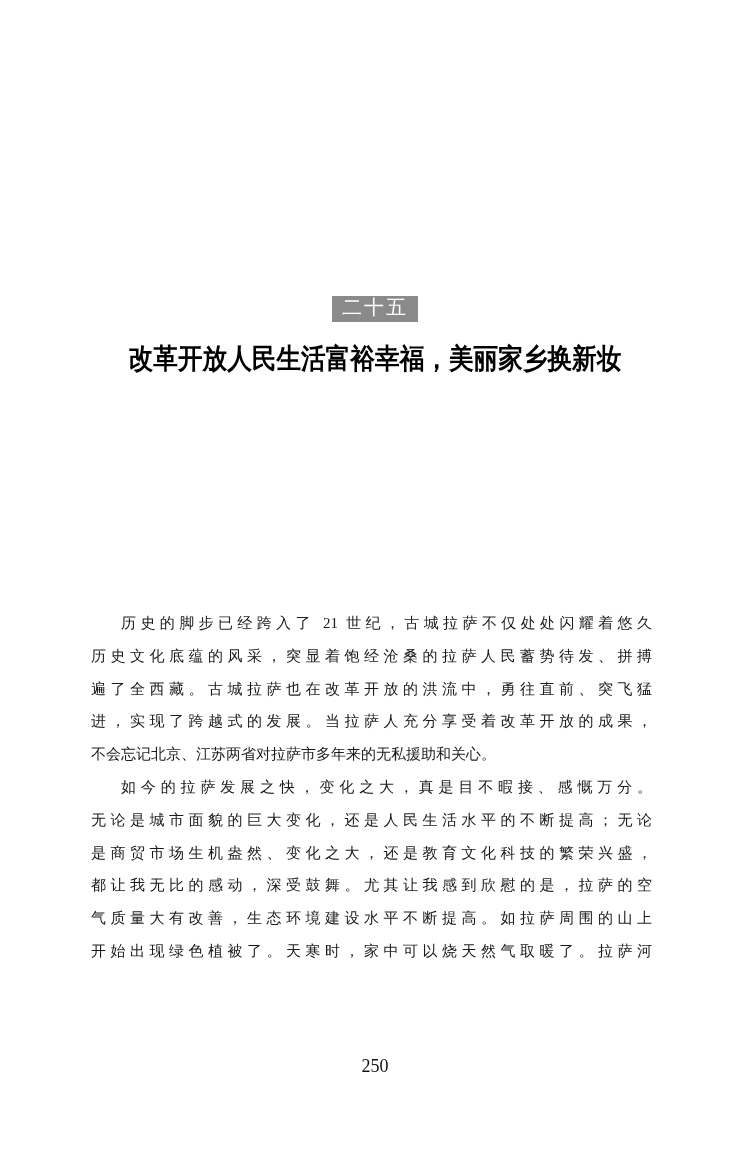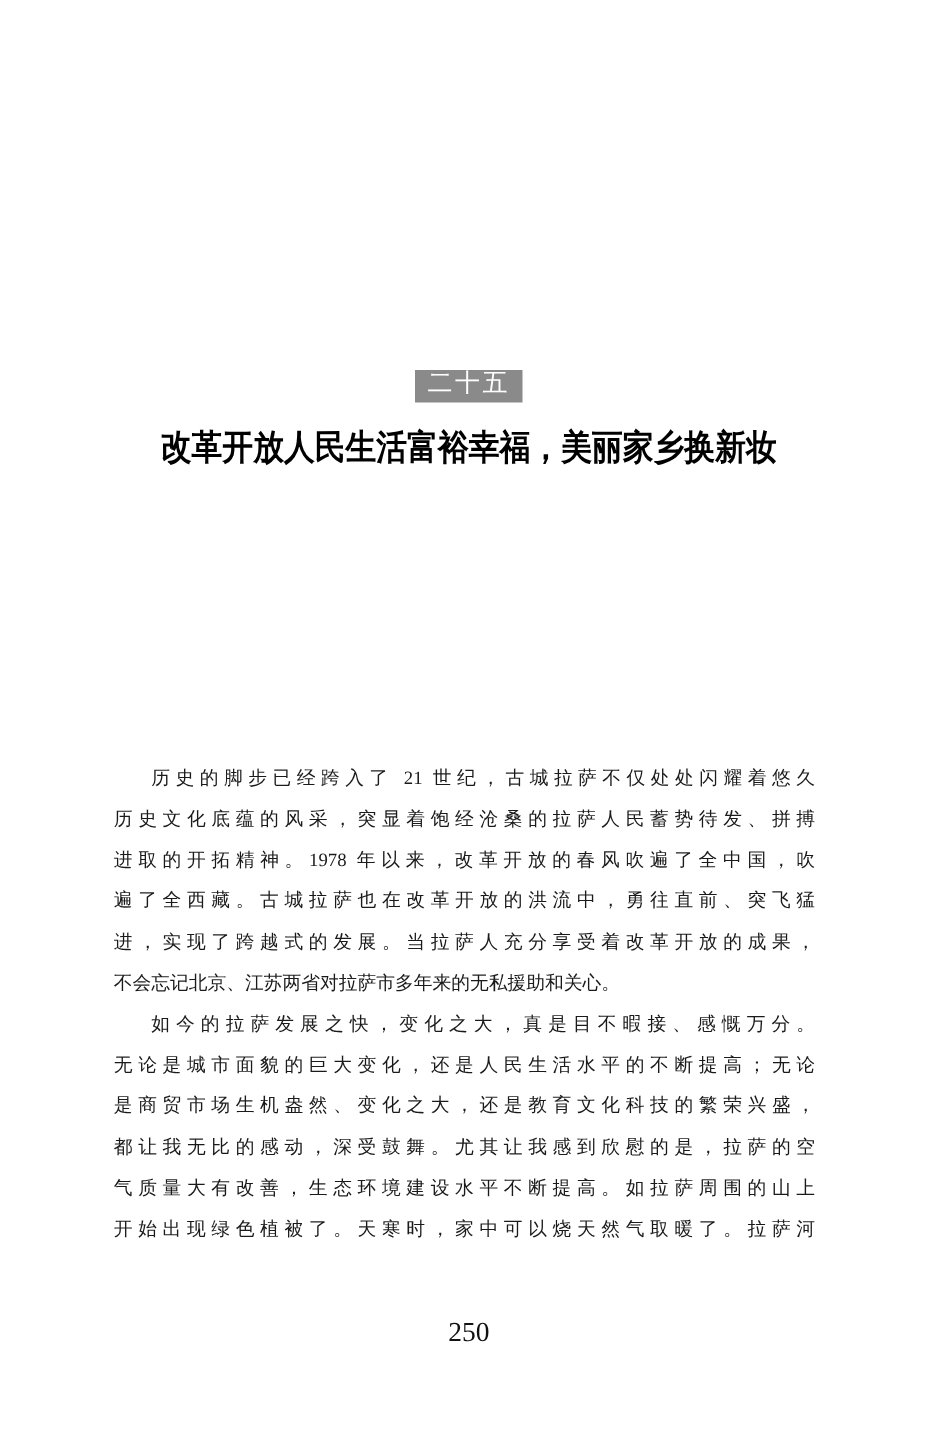--- a/index.html
+++ b/index.html
@@ -67,35 +67,34 @@
   .text-line.flush-left {
     text-align: right;
     text-align-last: left;
   }
   .page-number {
     position: absolute;
     top: 1053px;
     left: 0;
     right: 0;
     text-align: center;
-    font-size: 22px;
+    font-size: 18px;
     line-height: 26px;
     color: #111111;
   }
 </style>
 </head>
 <body>
 
 <div class="page">
   <div class="chapter-badge">二十五</div>
   <h1 class="chapter-title">改革开放人民生活富裕幸福，美丽家乡换新妆</h1>
   <div class="body-text">
       <div class="text-line first-line">历史的脚步已经跨入了 21 世纪，古城拉萨不仅处处闪耀着悠久</div>
       <div class="text-line">历史文化底蕴的风采，突显着饱经沧桑的拉萨人民蓄势待发、拼搏</div>
-      <div class="text-line">进取的开拓精神。1978 年以来，改革开放的春风吹遍了全中国，吹</div>
       <div class="text-line">遍了全西藏。古城拉萨也在改革开放的洪流中，勇往直前、突飞猛</div>
       <div class="text-line">进，实现了跨越式的发展。当拉萨人充分享受着改革开放的成果，</div>
       <div class="text-line flush-left">不会忘记北京、江苏两省对拉萨市多年来的无私援助和关心。</div>
       <div class="text-line first-line">如今的拉萨发展之快，变化之大，真是目不暇接、感慨万分。</div>
       <div class="text-line">无论是城市面貌的巨大变化，还是人民生活水平的不断提高；无论</div>
       <div class="text-line">是商贸市场生机盎然、变化之大，还是教育文化科技的繁荣兴盛，</div>
       <div class="text-line">都让我无比的感动，深受鼓舞。尤其让我感到欣慰的是，拉萨的空</div>
       <div class="text-line">气质量大有改善，生态环境建设水平不断提高。如拉萨周围的山上</div>
       <div class="text-line">开始出现绿色植被了。天寒时，家中可以烧天然气取暖了。拉萨河</div>
     </div>

